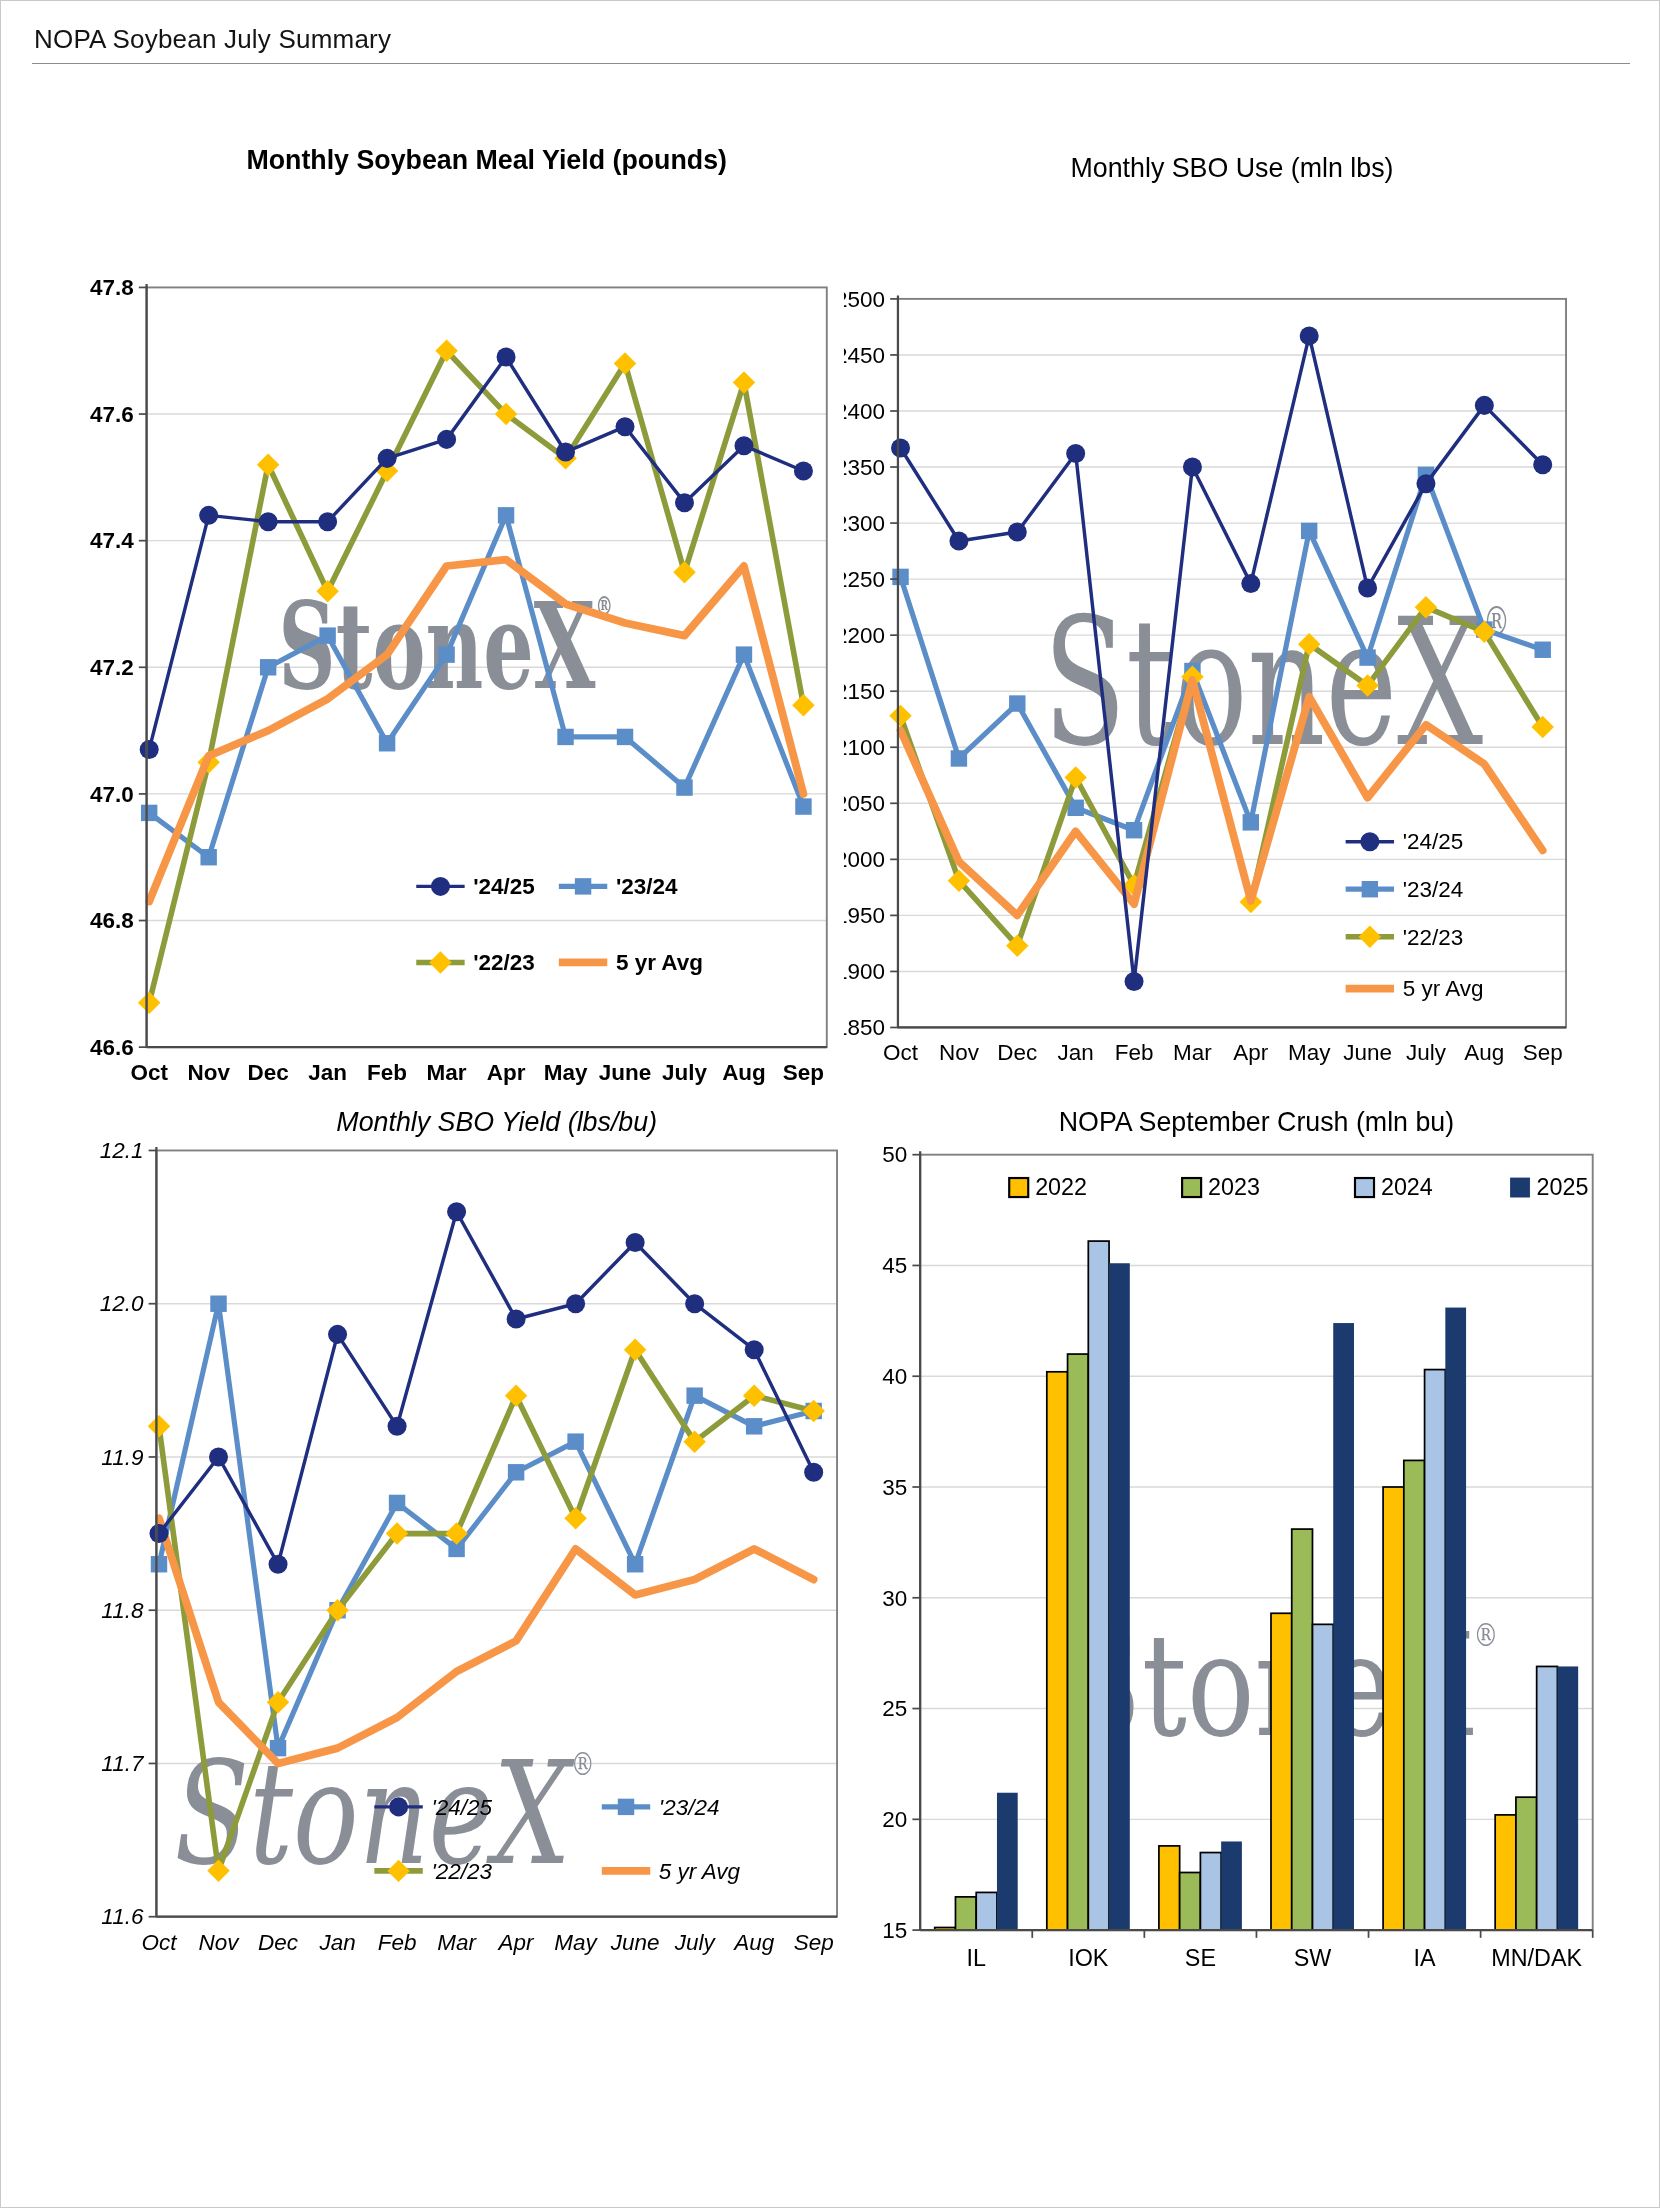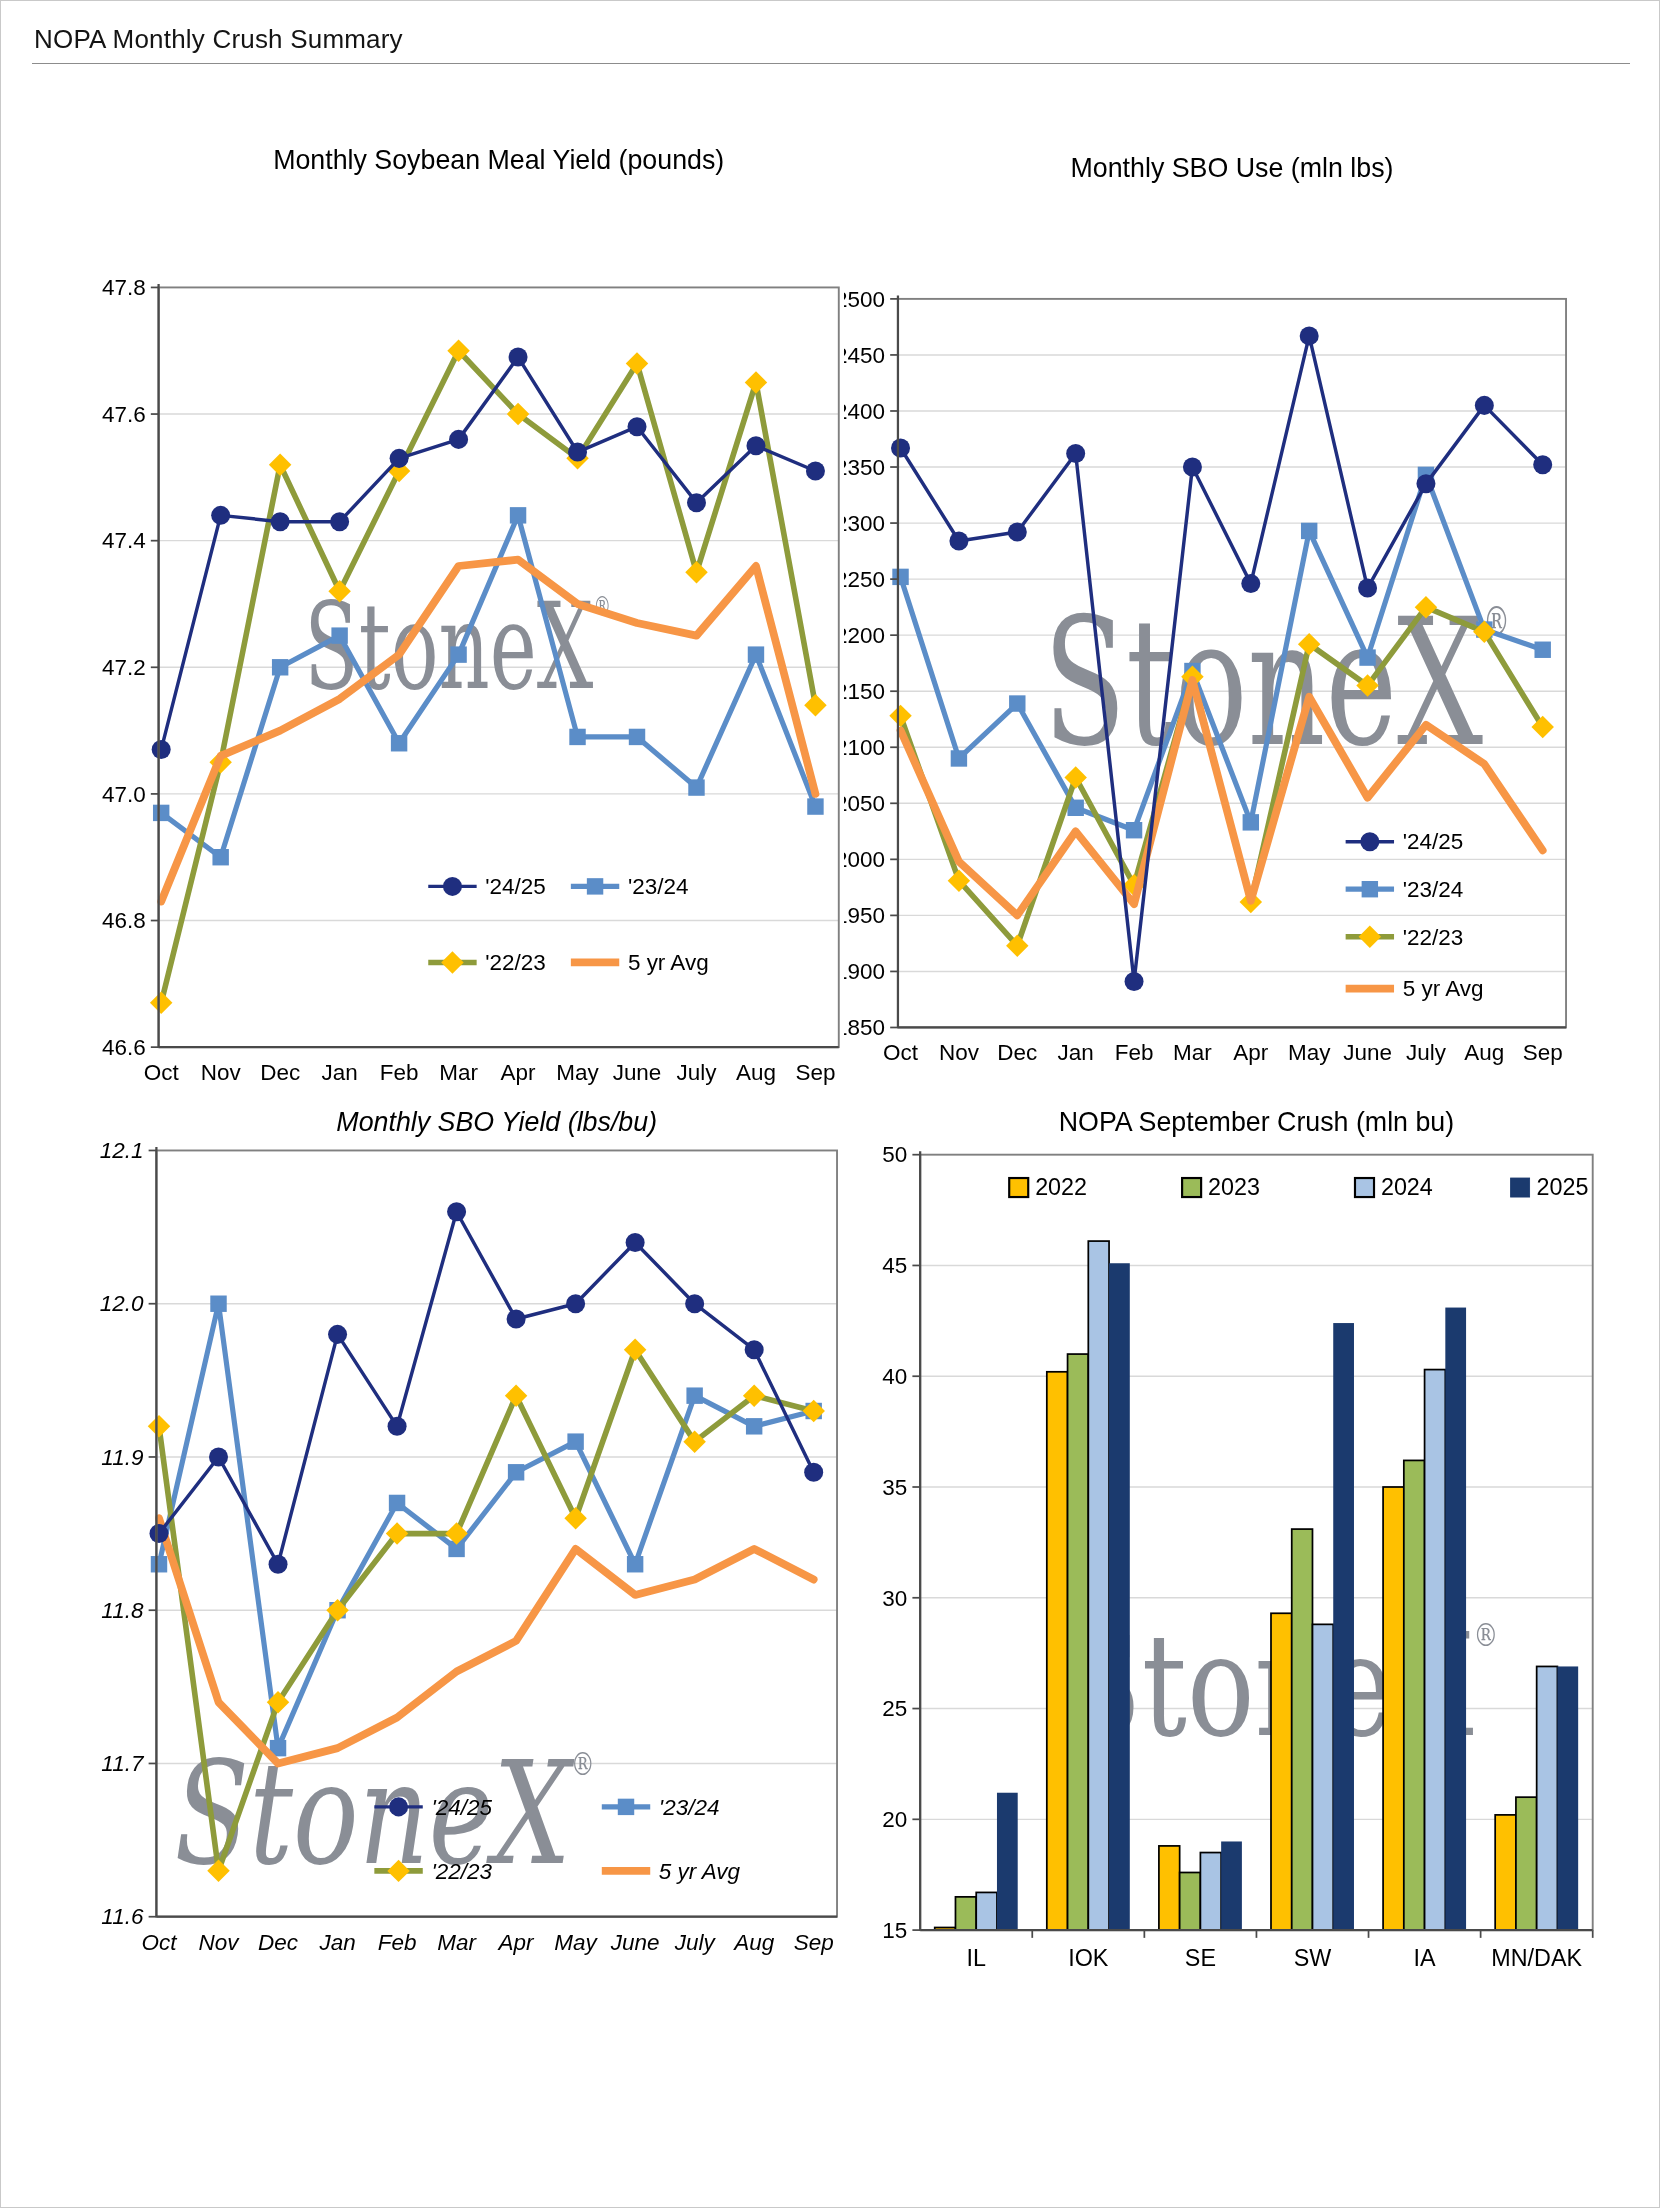--- a/index.html
+++ b/index.html
@@ -15,33 +15,33 @@
   .page-title{
     position:absolute;left:33px;top:22.5px;
     font-size:26px;font-weight:400;color:#141414;
     letter-spacing:0.2px;margin:0;
   }
   .title-rule{
     position:absolute;left:31px;top:62px;width:1598px;height:0;
     border-top:1.7px solid #8c8c8c;
   }
   .chart-box{position:absolute;}
-  #chart-meal-yield{left:64px;top:130px;width:787px;height:968px;}
+  #chart-meal-yield{left:52px;top:130px;width:787px;height:968px;font-weight:bold;}
   #chart-sbo-use{left:843px;top:138px;width:744px;height:968px;}
   #chart-sbo-yield{left:62px;top:1094px;width:787px;height:904px;font-style:italic;}
   #chart-september-crush{left:831px;top:1094px;width:778px;height:938px;}
   svg{display:block;}
   svg text{font-family:"Liberation Sans", sans-serif;}
   .wm{font-family:"DejaVu Serif", serif;}
 </style>
 </head>
 <body>
 
 <div class="page">
-  <h1 class="page-title">NOPA Monthly Crush Summary</h1>
+  <h1 class="page-title">NOPA Soybean July Summary</h1>
   <div class="title-rule"></div>
 
   <div class="chart-box" id="chart-meal-yield">
       <svg width="787" height="968" viewBox="0 0 910 1120">
         <g>
           <text x="501.5" y="44" font-size="31" text-anchor="middle" fill="#000">Monthly Soybean Meal Yield (pounds)</text>
           <line x1="108" y1="913.5000000000026" x2="895" y2="913.5000000000026" stroke="#D9D9D9" stroke-width="1.6"></line>
           <line x1="108" y1="767" x2="895" y2="767" stroke="#D9D9D9" stroke-width="1.6"></line>
           <line x1="108" y1="620.4999999999974" x2="895" y2="620.4999999999974" stroke="#D9D9D9" stroke-width="1.6"></line>
           <line x1="108" y1="474" x2="895" y2="474" stroke="#D9D9D9" stroke-width="1.6"></line>

